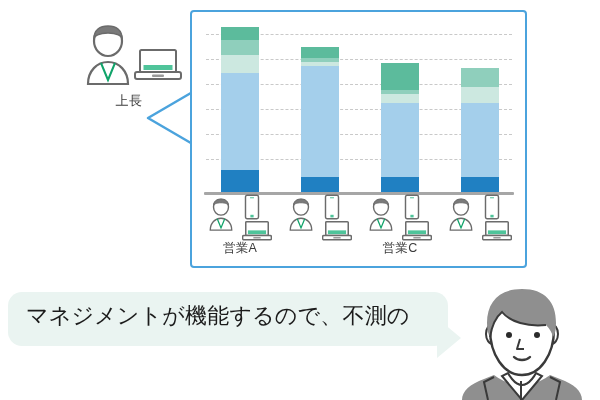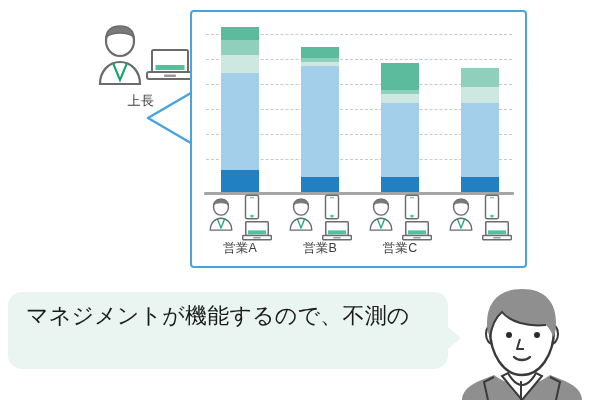--- a/index.html
+++ b/index.html
@@ -5,21 +5,21 @@
   html,body{margin:0;padding:0;}
   body{
     width:600px;height:400px;
     background:#ffffff;
     font-family:"Liberation Sans","DejaVu Sans",sans-serif;
     overflow:hidden;position:relative;
   }
   #root{position:absolute;left:0;top:0;width:600px;height:400px;}
 
   
-  .supervisor{position:absolute;left:86px;top:22px;width:110px;height:98px;}
+  .supervisor{position:absolute;left:74px;top:22px;width:110px;height:98px;}
   .sup-icons{position:absolute;left:0;top:0;width:110px;height:66px;}
   .sup-person{position:absolute;left:6px;top:0;}
   .sup-laptop{position:absolute;left:60px;top:26px;}
   .sup-label{
     position:absolute;left:0;top:70px;width:110px;
     text-align:center;font-size:13px;color:#3b3b3b;letter-spacing:.5px;
   }
 
   
   .panel{
@@ -47,21 +47,21 @@
   .cat-person{position:absolute;left:6px;top:0;}
   .cat-phone{position:absolute;left:44px;top:-2px;}
   .cat-laptop{position:absolute;left:42px;top:24px;}
   .cat-label{
     position:absolute;top:44px;width:80px;text-align:center;
     font-size:12.5px;color:#3b3b3b;letter-spacing:.3px;
   }
 
   
   .bubble{
-    position:absolute;left:8px;top:292px;width:440px;height:77px;
+    position:absolute;left:8px;top:292px;width:440px;height:54px;
     background:#eaf4f1;border-radius:14px;
   }
   .bubble-tail{position:absolute;left:437px;top:318px;width:26px;height:40px;}
   .bubble-text{
     position:absolute;left:18px;top:8px;width:404px;
     font-size:22px;line-height:31px;color:#1b1b1b;letter-spacing:.2px;
     font-family:"DejaVu Sans","Liberation Sans",sans-serif;
   }
   .bubble-line{display:block;white-space:nowrap;}
   .bubble-line.l2{padding-left:10px;}
@@ -174,21 +174,20 @@
   <rect x="9" y="5" width="6" height="1.6" fill="#4fc49a"></rect>
   <rect x="9.5" y="32" width="5" height="4" fill="#4fc49a"></rect>
 </svg>
             <svg class="cat-laptop" width="30" height="22" viewBox="0 0 48 34">
   <rect x="6" y="2" width="36" height="22" rx="1.5" fill="#ffffff" stroke="#6b6b6b" stroke-width="2.4"></rect>
   <rect x="9.5" y="16" width="29" height="6" fill="#4fc49a"></rect>
   <rect x="1" y="24" width="46" height="7" rx="2" fill="#ffffff" stroke="#6b6b6b" stroke-width="2.4"></rect>
   <rect x="18" y="26.5" width="12" height="2.5" rx="1" fill="#9a9a9a"></rect>
 </svg>
           </div>
-          <div class="cat-label">営業B</div>
         </div>
         <div class="cat" style="left: 160px;">
           <div class="cat-icons">
             <svg class="cat-person" width="30" height="36" viewBox="0 0 56 64">
   <path d="M28 5c-9 0-14 6-14 14 0 8 6 15 14 15s14-7 14-15C42 11 37 5 28 5z" fill="#ffffff" stroke="#6b6b6b" stroke-width="2.6"></path>
   <path d="M14 17c0-9 6-13 14-13s14 4 14 13c0-3-5-6-14-6s-14 3-14 6z" fill="#7a7a7a" stroke="#6b6b6b" stroke-width="1.8"></path>
   <path d="M8 62c0-13 9-22 20-22s20 9 20 22z" fill="#ffffff" stroke="#6b6b6b" stroke-width="2.6"></path>
   <path d="M21 41l7 17 7-17" fill="none" stroke="#11a46a" stroke-width="2.4"></path>
 </svg>
             <svg class="cat-phone" width="16" height="26" viewBox="0 0 24 40">

